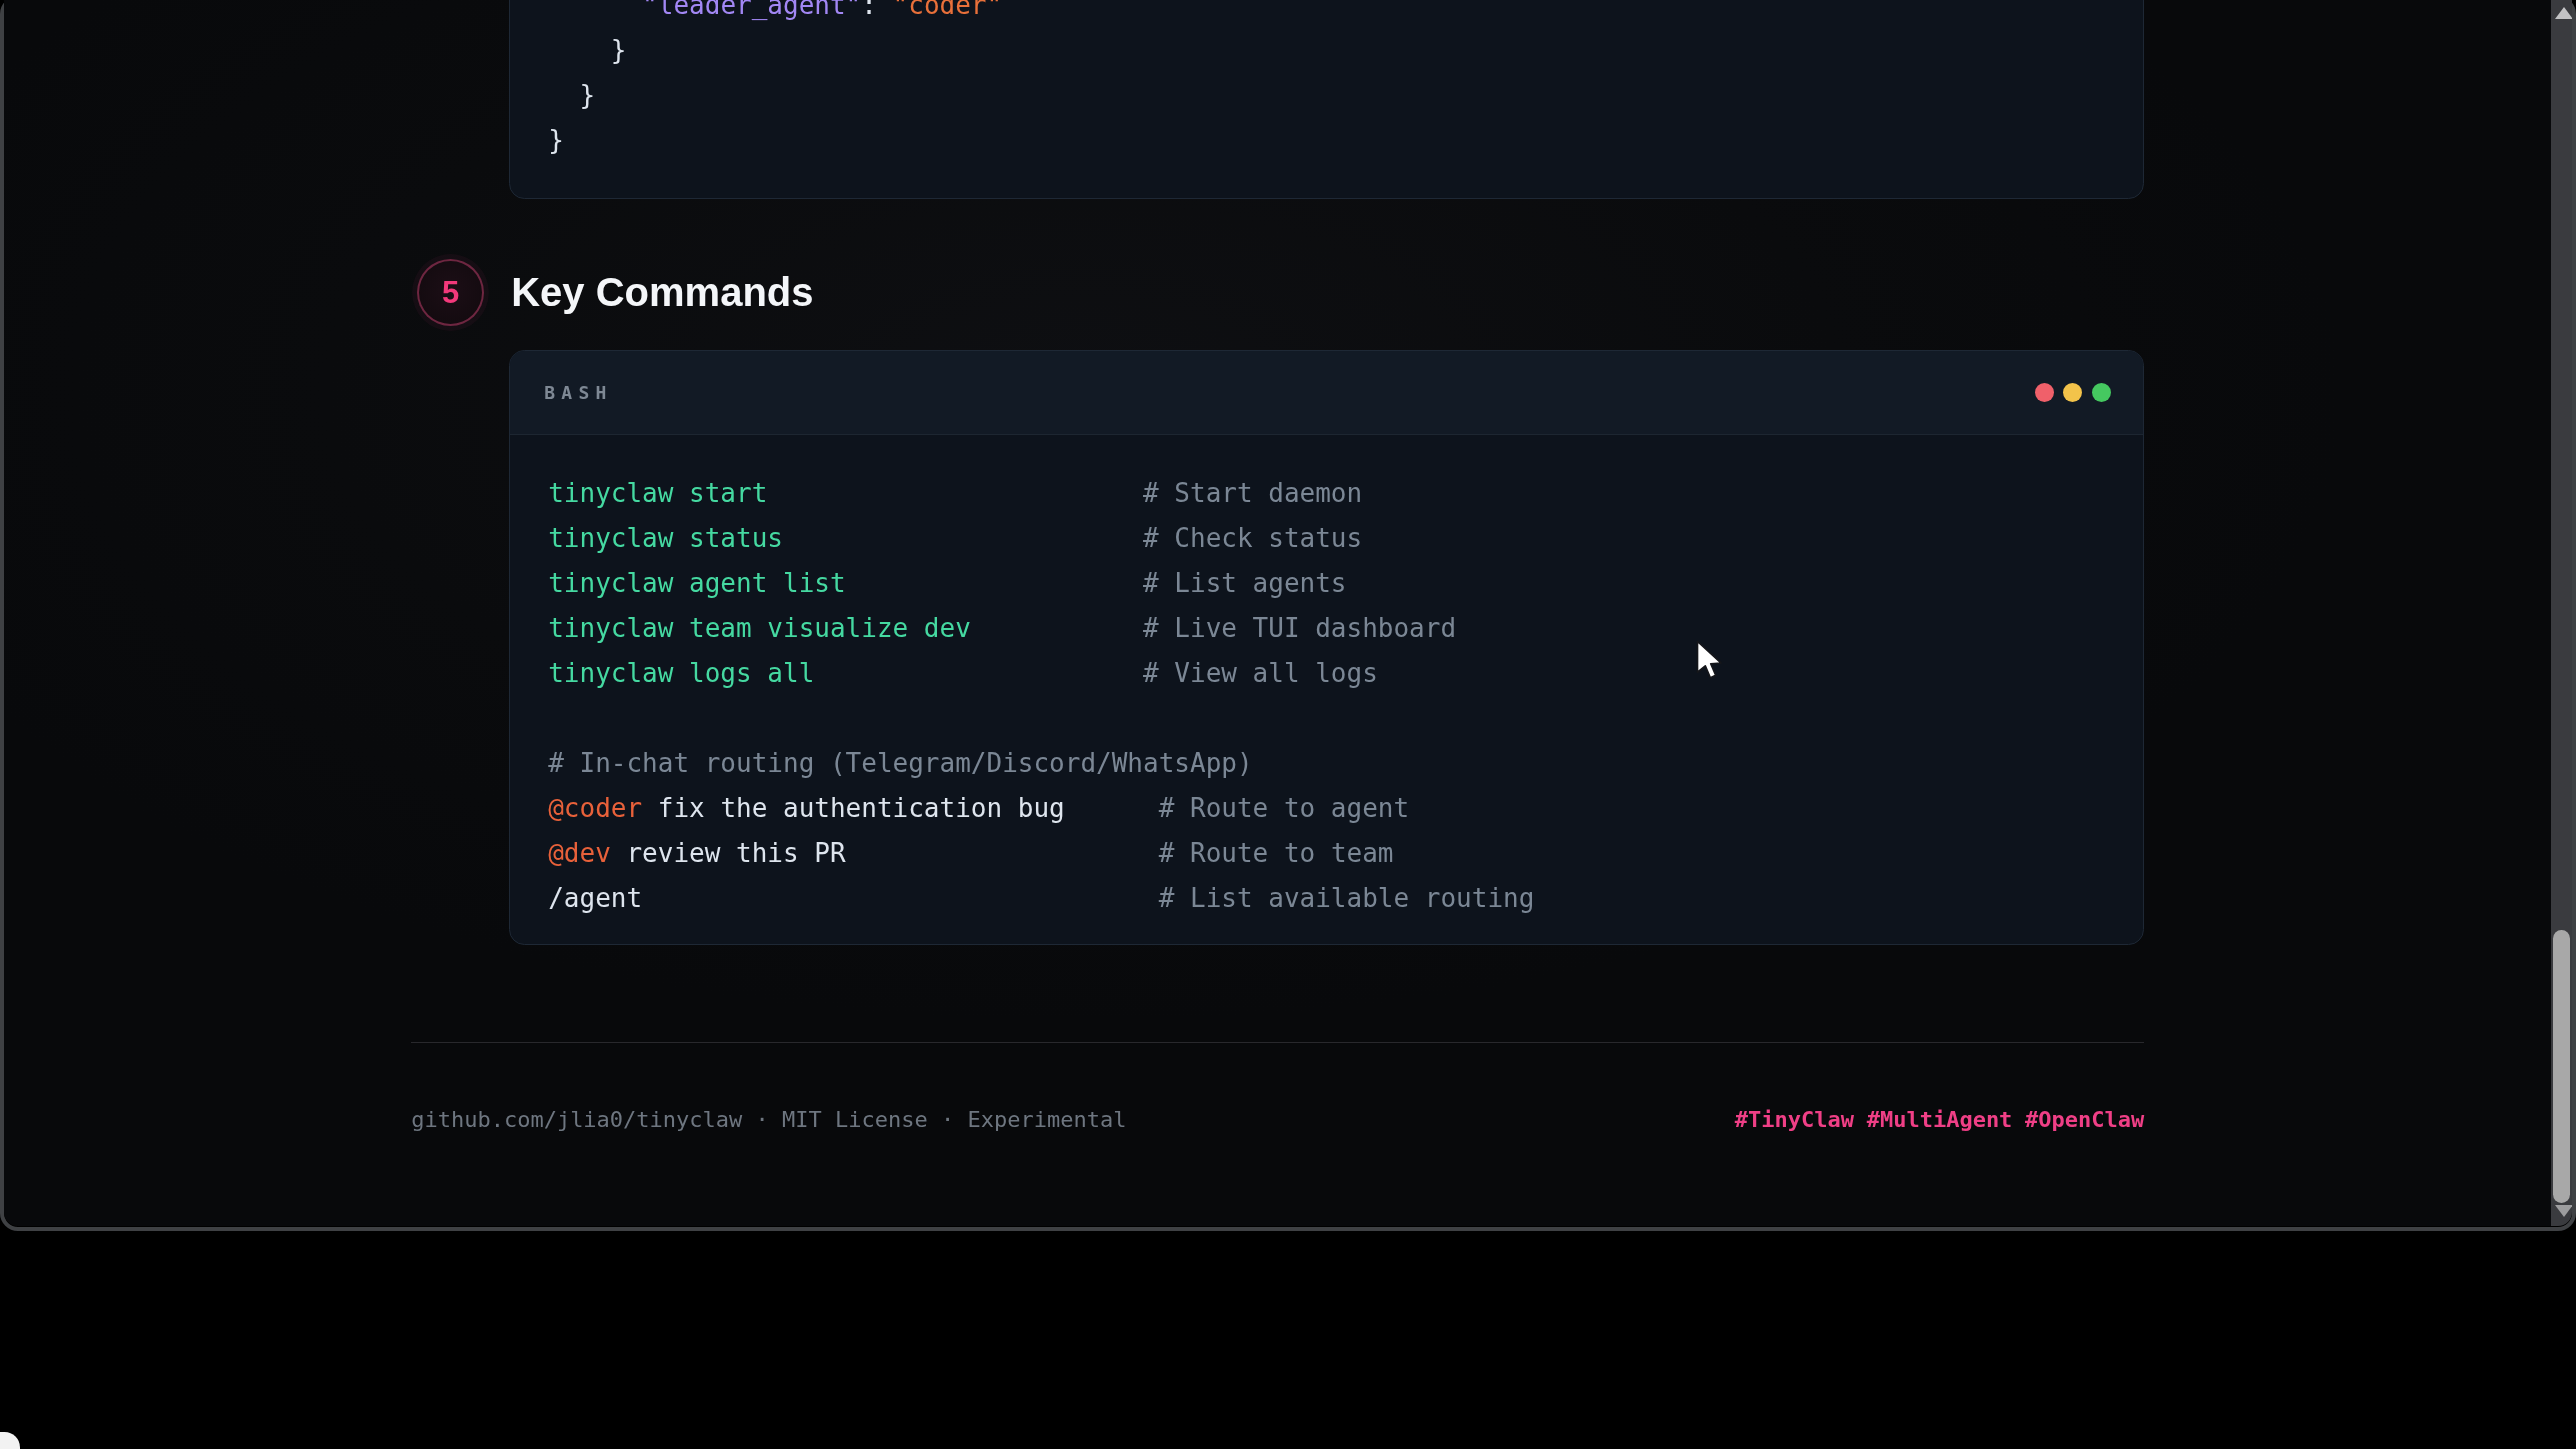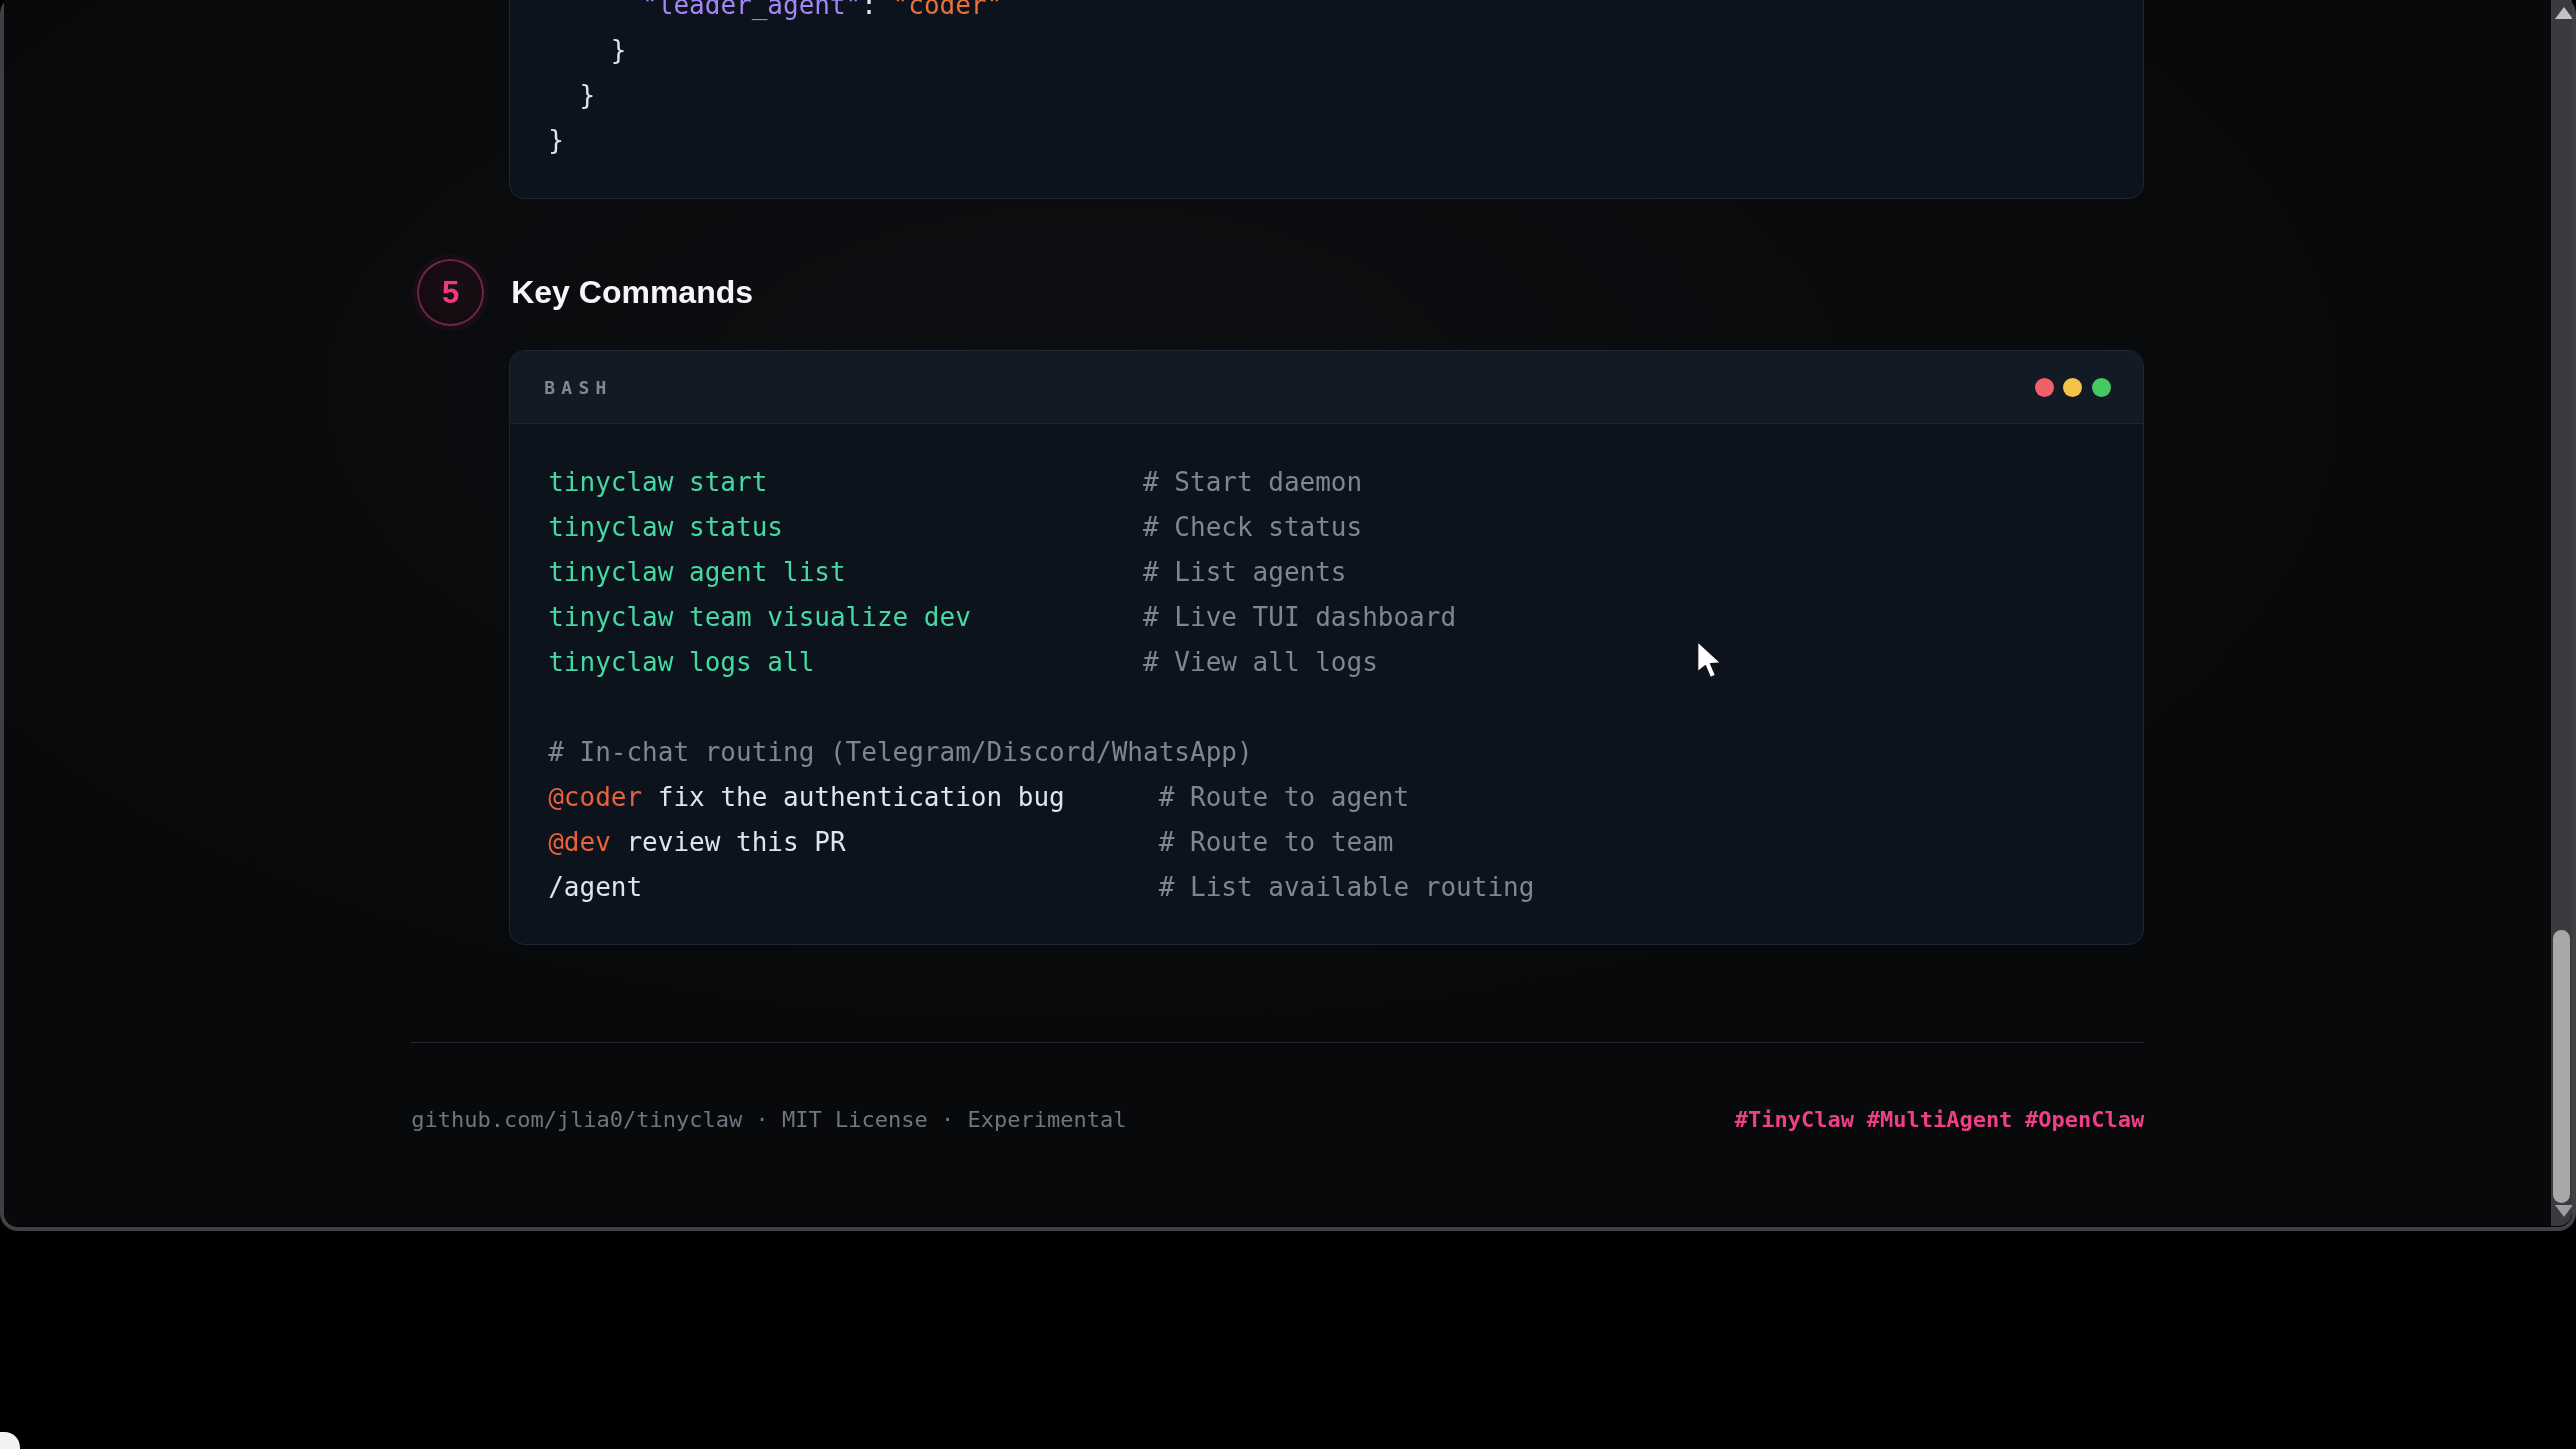--- a/index.html
+++ b/index.html
@@ -20,21 +20,21 @@
   }
   
   .code-card{
     position:absolute;box-sizing:border-box;background:#0d131c;
     border:1.4px solid #1e2835;border-radius:15.4px;
     font-family:"DejaVu Sans Mono","Liberation Mono",monospace;
   }
   .top-card{left:505px;top:-294px;width:1635px;height:493px;padding:276px 38px 36px 38px;}
   .bash-card{left:505px;top:350px;width:1635px;height:595px;padding:0;}
   .card-header{
-    position:relative;height:73px;background:#121a25;border-bottom:1.4px solid #1d2631;
+    position:relative;height:84px;background:#121a25;border-bottom:1.4px solid #1d2631;
     border-radius:14px 14px 0 0;display:flex;align-items:center;justify-content:space-between;
     padding:0 32px 0 34px;box-sizing:border-box;
   }
   .lang-label{
     color:#7e8894;font-size:18px;letter-spacing:6.3px;font-weight:600;
     font-family:"DejaVu Sans Mono","Liberation Mono",monospace;
   }
   .dots{display:flex;align-items:center;gap:9.8px;}
   .dot{width:19px;height:19px;border-radius:50%;display:inline-block;}
   .dot.red{background:#f0606a;}
@@ -53,21 +53,21 @@
   .section-heading{position:absolute;left:413px;top:259px;display:flex;align-items:center;}
   .step-badge{
     width:67px;height:67px;border-radius:50%;box-sizing:border-box;
     border:2.1px solid rgba(220,70,125,0.45);
     background:radial-gradient(circle at 50% 45%, #1c0e16 0%, #140b10 70%);
     box-shadow:0 0 0 4.9px rgba(236,63,130,0.05);
     display:flex;align-items:center;justify-content:center;
   }
   .step-badge span{color:#f2397b;font-size:31px;font-weight:700;}
   .section-title{
-    margin:0 0 0 27px;color:#f4f6f9;font-size:32px;font-weight:800;letter-spacing:0px;
+    margin:0 0 0 27px;color:#f4f6f9;font-size:40px;font-weight:800;letter-spacing:0px;
   }
   
   .divider{position:absolute;left:407px;top:1042px;width:1733px;height:1.4px;background:#28282c;}
   .footer-row{
     position:absolute;left:407px;top:1107px;width:1733px;
     display:flex;justify-content:space-between;align-items:baseline;
     font-family:"DejaVu Sans Mono","Liberation Mono",monospace;
   }
   .footer-left{color:#6e7680;font-size:22px;}
   .footer-right{font-size:22px;font-weight:700;margin-left:16px;}

